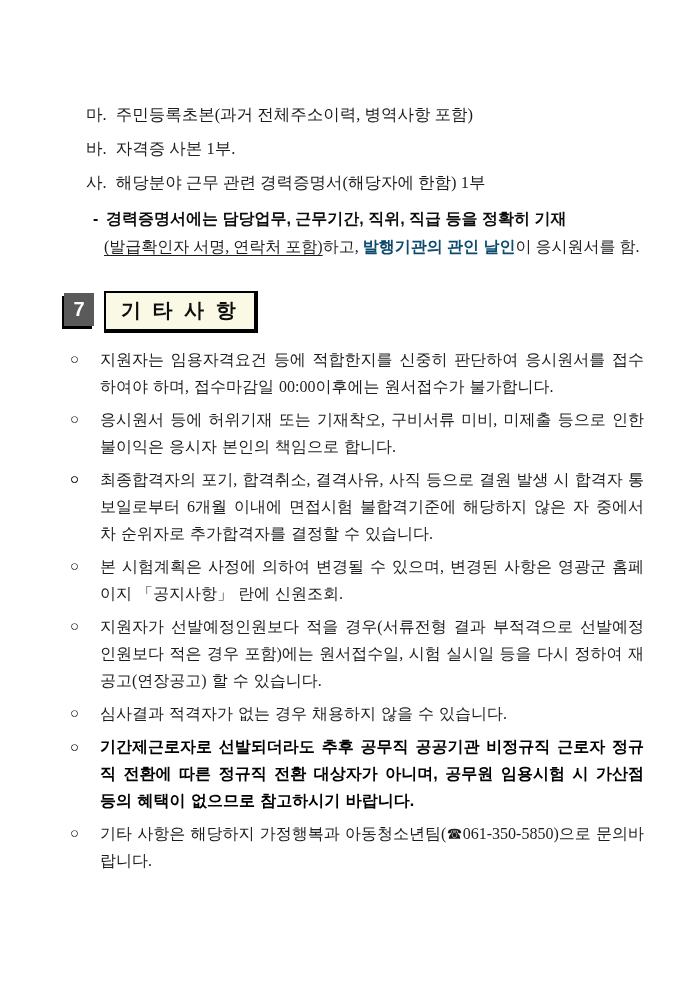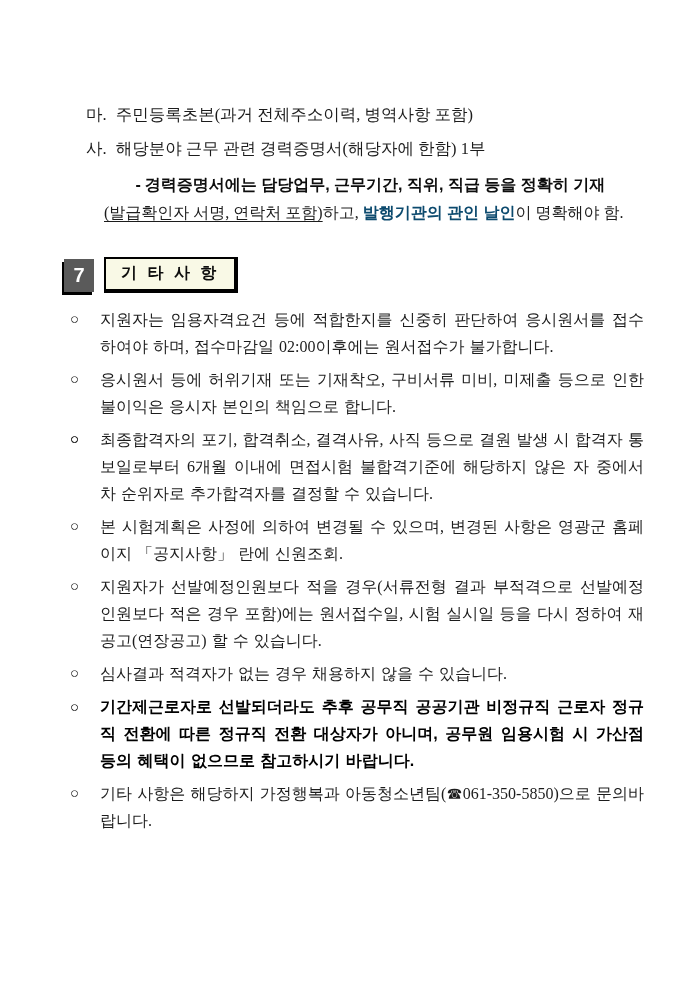--- a/index.html
+++ b/index.html
@@ -31,21 +31,20 @@
   .att-label { margin-right: 9px; }
   .att-note-line1 {
     margin-top: 5px;
     padding-left: 31px;
     line-height: 28px;
     font-size: 16px;
     font-family: "Liberation Sans", "DejaVu Sans", sans-serif;
     font-weight: bold;
     color: #0d0d0d;
     white-space: nowrap;
-    text-align: center;
   }
   .att-note-dash {
     display: inline-block;
     width: 13px;
     font-weight: bold;
   }
   .att-note-line2 {
     padding-left: 42px;
     line-height: 28px;
     font-size: 16px;
@@ -83,21 +82,21 @@
     justify-content: center;
   }
   .section-title-box {
     background: #f9f9e6;
     border: 2px solid #000000;
     border-right-width: 4px;
     border-bottom-width: 4px;
     padding: 4px 15px 5px 15px;
     font-family: "Liberation Sans", "DejaVu Sans", sans-serif;
     font-weight: bold;
-    font-size: 16px;
+    font-size: 20px;
     letter-spacing: 3px;
     color: #0d0d0d;
   }
   
   .bullets {
     list-style: none;
     margin: 13px 0 0 0;
     padding: 0;
   }
   .bullets li {
@@ -125,38 +124,41 @@
 </head>
 <body>
 
 <div class="page">
 
   <div>
     <div class="att-item">
       <span class="att-label">마.</span><span>주민등록초본(과거 전체주소이력, 병역사항 포함)</span>
     </div>
     <div class="att-item">
+      <span class="att-label">바.</span><span>자격증 사본 1부.</span>
+    </div>
+    <div class="att-item">
       <span class="att-label">사.</span><span>해당분야 근무 관련 경력증명서(해당자에 한함)  1부</span>
     </div>
     <div class="att-note-line1">
       <span class="att-note-dash">-</span><span>경력증명서에는 담당업무, 근무기간, 직위, 직급 등을 정확히 기재</span>
     </div>
     <div class="att-note-line2">
-      <span class="underlined">(발급확인자 서명, 연락처 포함)</span><span>하고, </span><span class="gothic-bold">발행기관의 관인 날인</span><span>이 명확해야 함.</span>
+      <span class="underlined">(발급확인자 서명, 연락처 포함)</span><span>하고, </span><span class="gothic-bold">발행기관의 관인 날인</span><span>이 응시원서를 함.</span>
     </div>
   </div>
 
   <div class="section-header">
     <div class="section-badge">7</div>
     <div class="section-title-box">기 타 사 항</div>
   </div>
 
   <ul class="bullets">
     <li>
-      <span class="bullet-marker">○</span><span>지원자는 임용자격요건 등에 적합한지를 신중히 판단하여 응시원서를 접수하여야 하며, 접수마감일 02:00이후에는 원서접수가 불가합니다.</span>
+      <span class="bullet-marker">○</span><span>지원자는 임용자격요건 등에 적합한지를 신중히 판단하여 응시원서를 접수하여야 하며, 접수마감일 00:00이후에는 원서접수가 불가합니다.</span>
     </li>
     <li>
       <span class="bullet-marker">○</span><span>응시원서 등에 허위기재 또는 기재착오, 구비서류 미비, 미제출 등으로 인한 불이익은 응시자 본인의 책임으로 합니다.</span>
     </li>
     <li>
       <span class="bullet-marker">○</span>
     </li>
     <li>
       <span class="bullet-marker">○</span><span>최종합격자의 포기, 합격취소, 결격사유, 사직 등으로 결원 발생 시 합격자 통보일로부터 6개월 이내에 면접시험 불합격기준에 해당하지 않은 자 중에서 차 순위자로 추가합격자를 결정할 수 있습니다.</span>
     </li>

